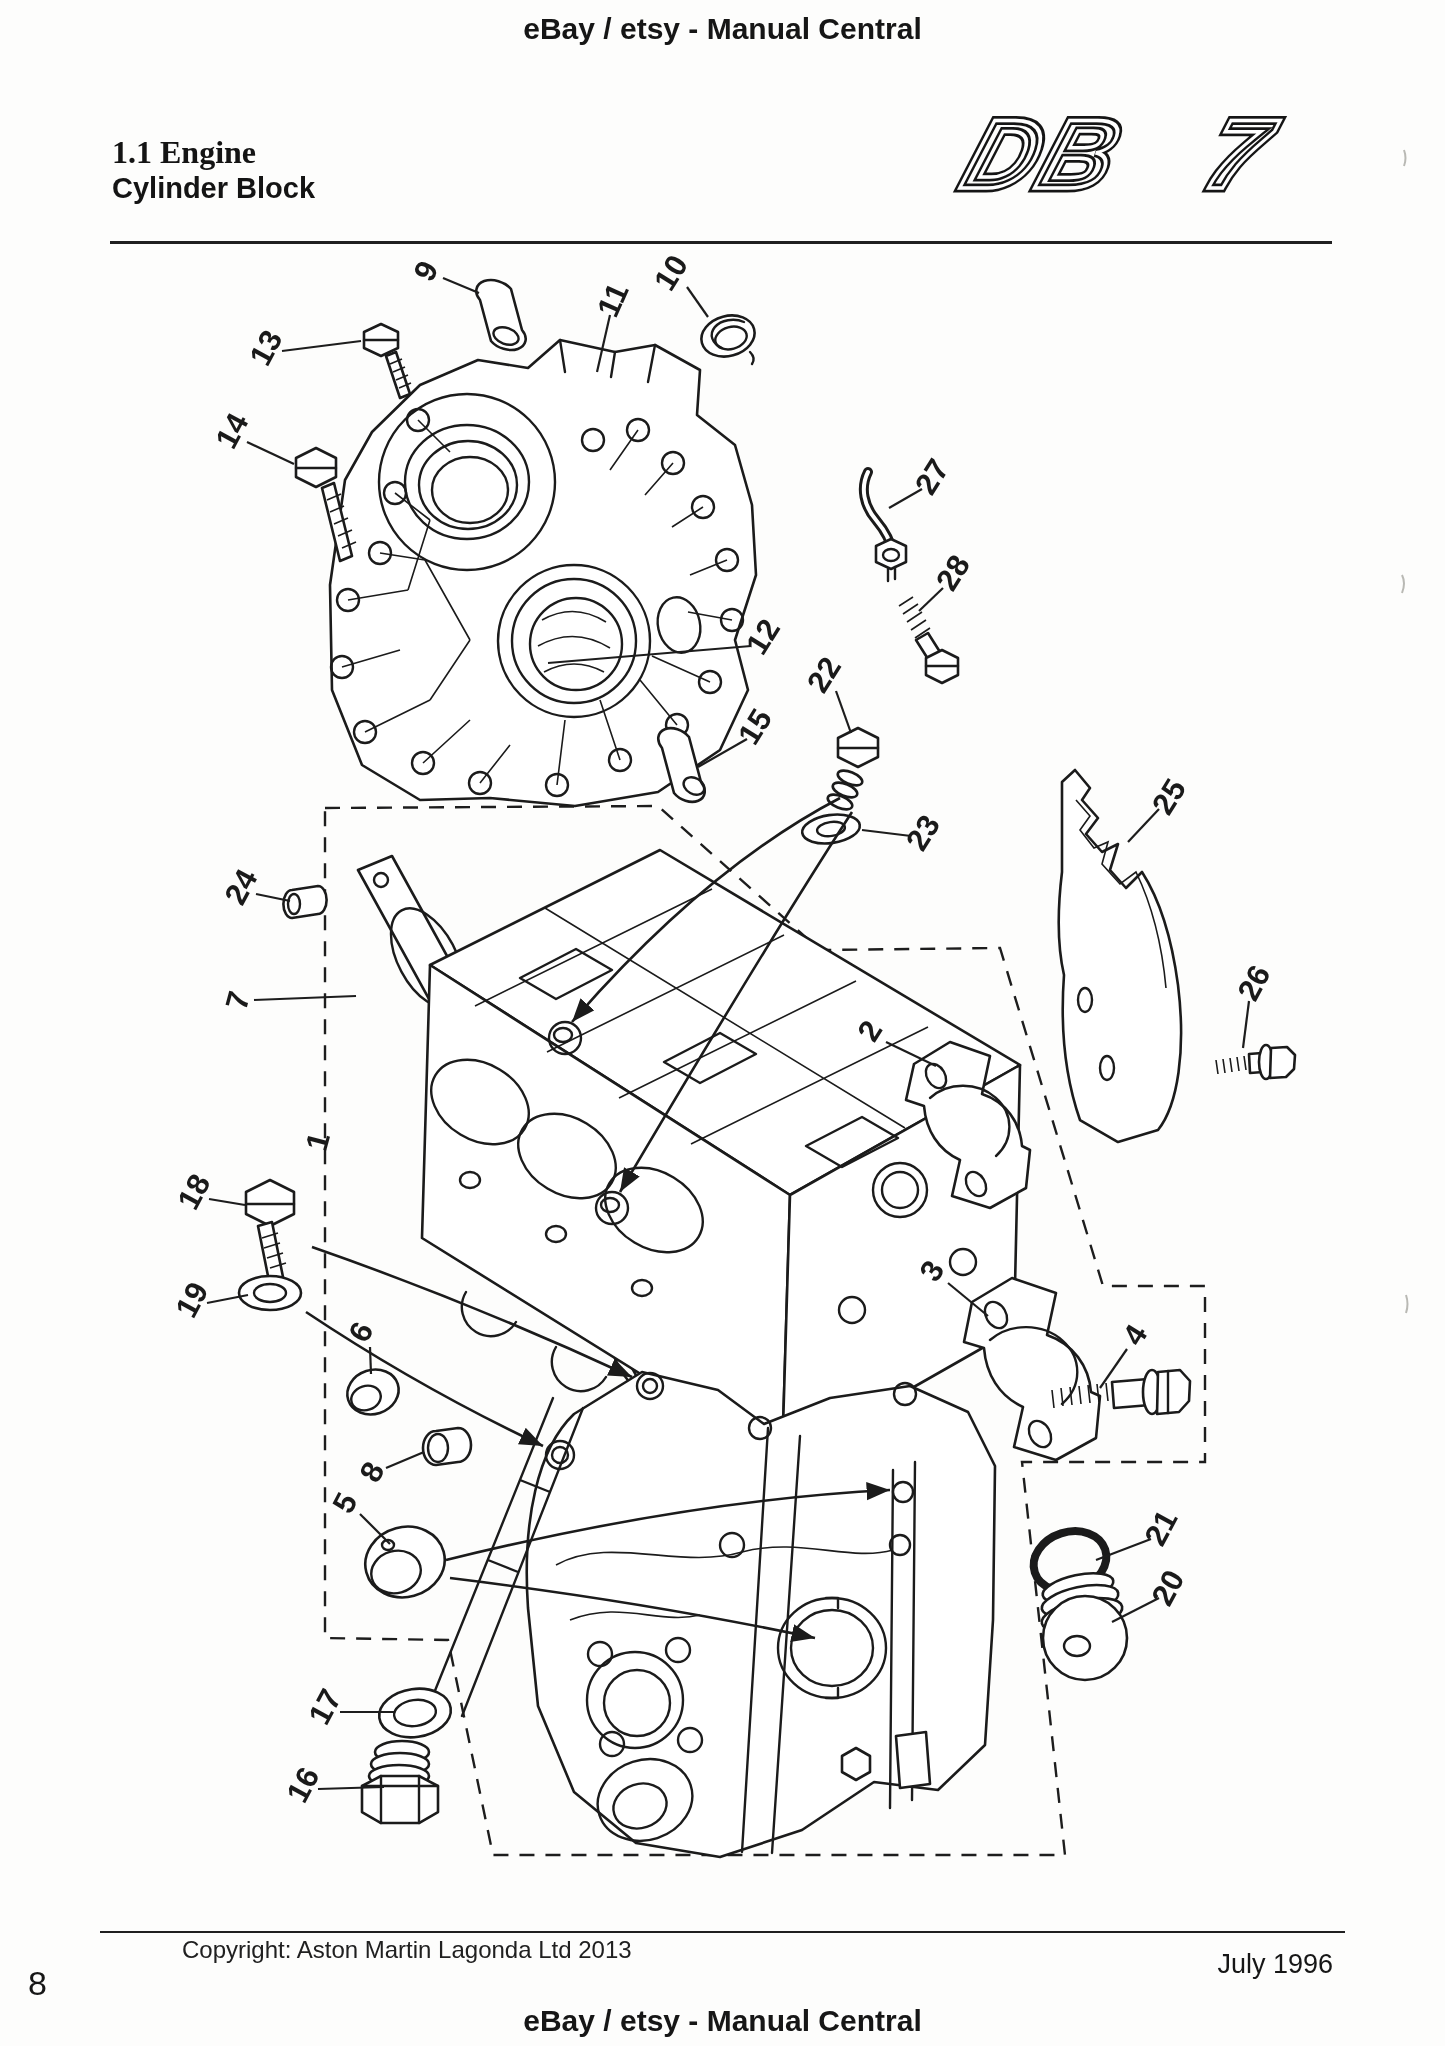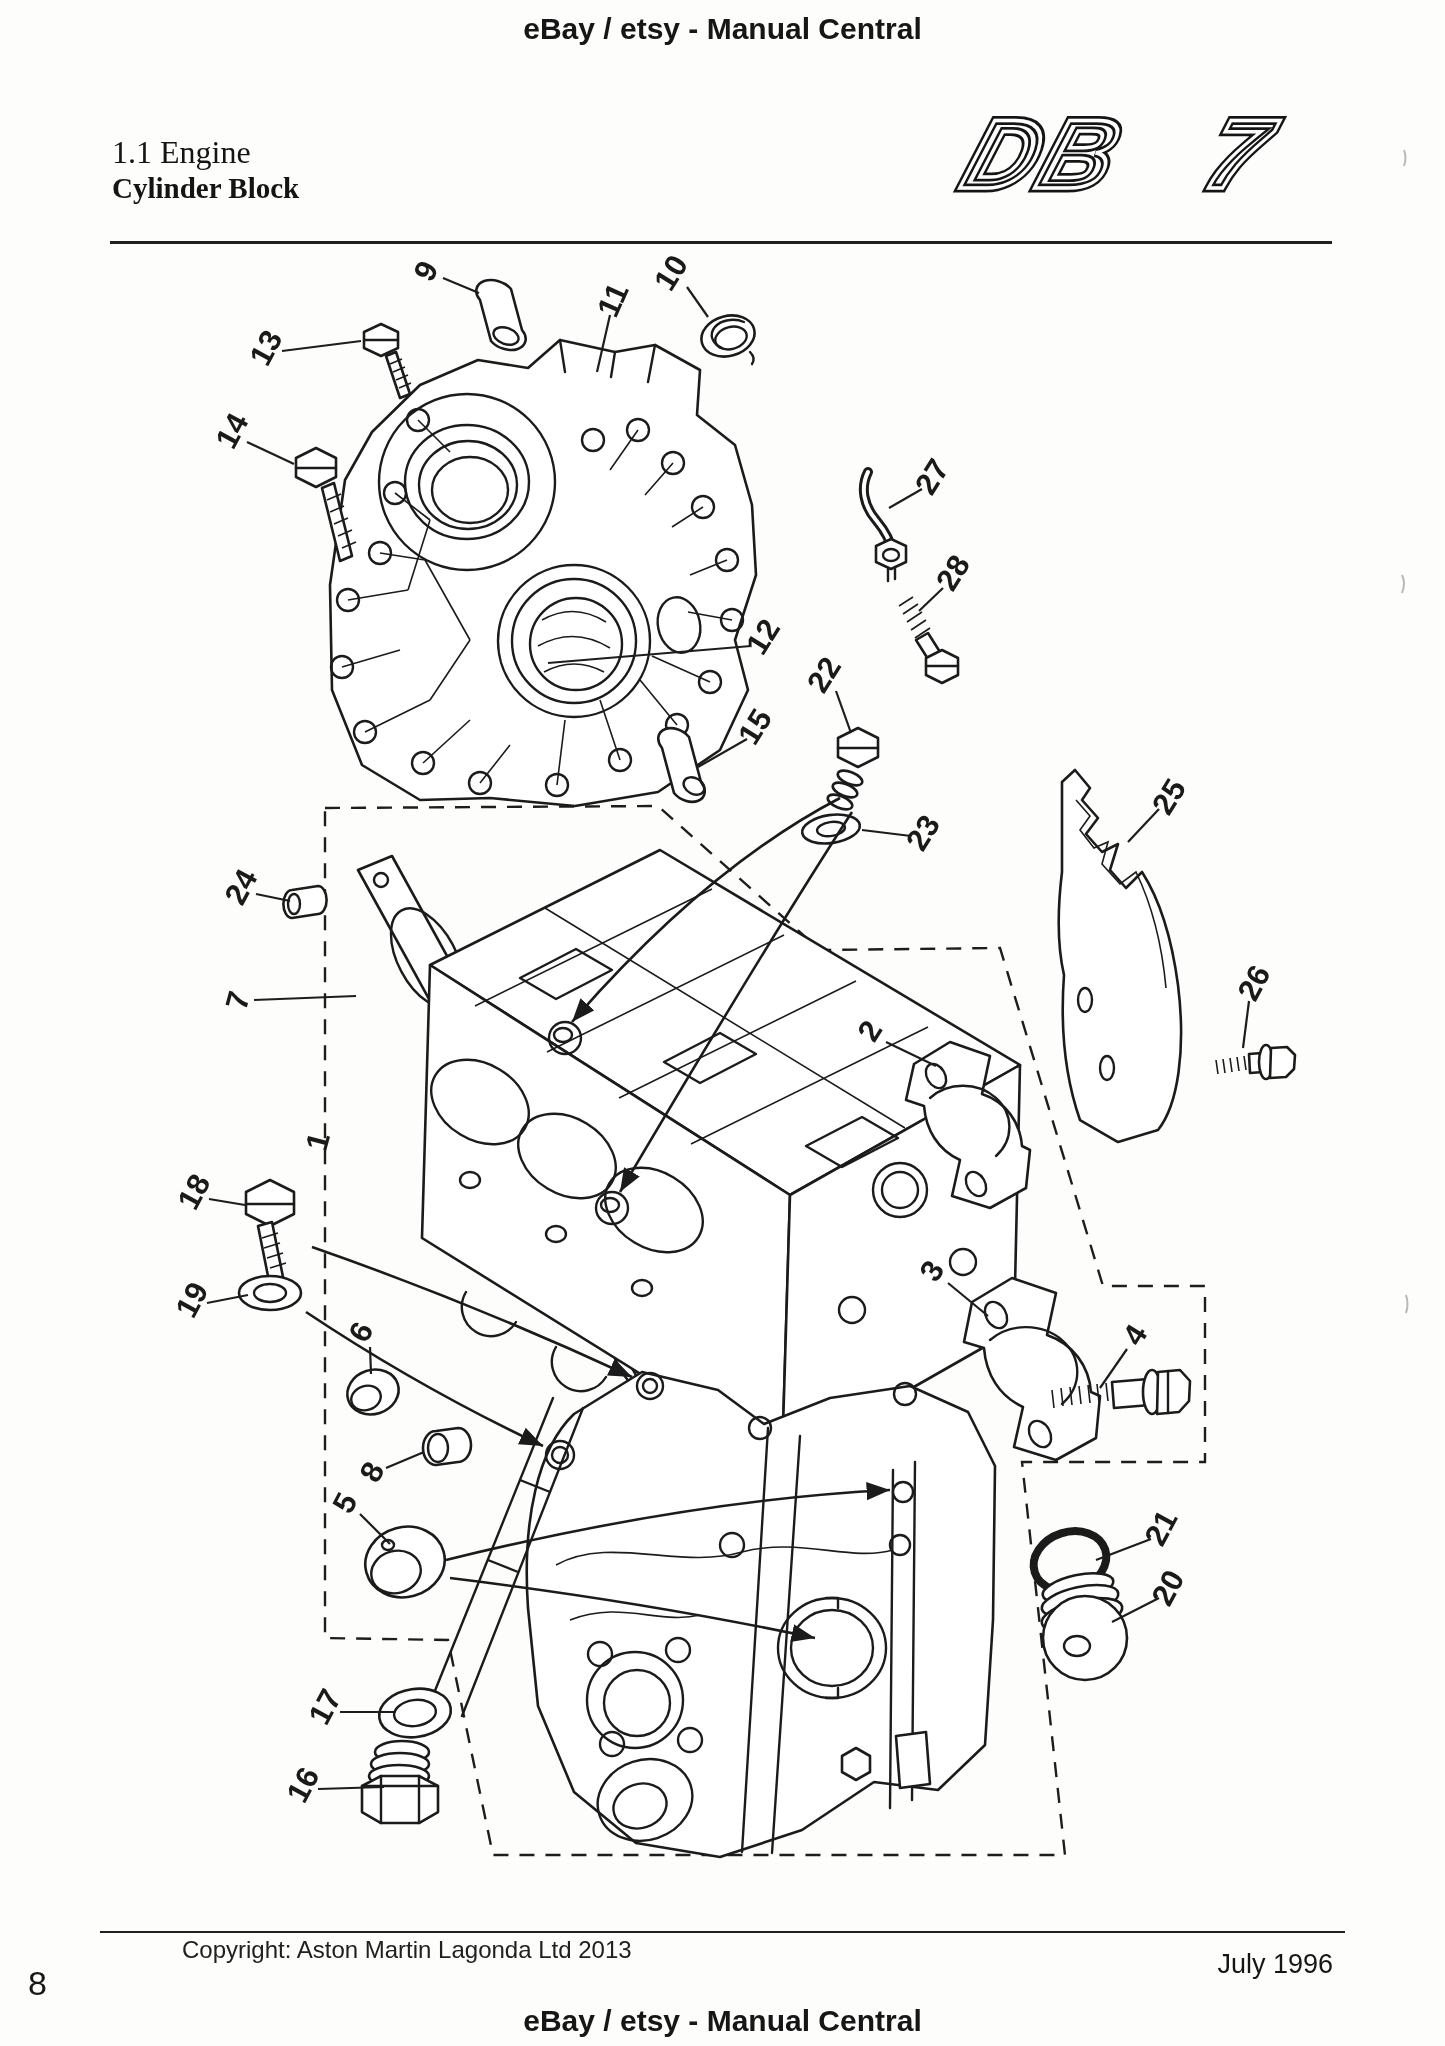--- a/index.html
+++ b/index.html
@@ -6,22 +6,22 @@
   .page{
     position:relative;width:1445px;height:2046px;margin:0 auto;
     background:#fdfdfc;overflow:hidden;
     font-family:"Liberation Sans","DejaVu Sans",sans-serif;color:#1c1c1c;
   }
   .wm{position:absolute;left:0;width:100%;text-align:center;
       font-size:30px;font-weight:600;color:#161616;letter-spacing:0px;}
   .wm.top{top:12px;}
   .wm.bottom{top:2004px;}
   .title1{position:absolute;left:112px;top:134px;font-family:"Liberation Serif","DejaVu Serif",serif;
-      font-weight:400;font-size:32px;color:#141414;}
-  .title2{position:absolute;left:112px;top:172px;font-family:Liberation Serif, serif;
+      font-weight:700;font-size:32px;color:#141414;}
+  .title2{position:absolute;left:112px;top:172px;font-family:Liberation Sans, sans-serif;
       font-weight:700;font-size:29px;color:#141414;}
   .rule{position:absolute;height:3px;background:#202020;}
   .rule.hdr{left:110px;top:241px;width:1222px;}
   .rule.ftr{left:100px;top:1931px;width:1245px;height:2px;}
   .copyright{position:absolute;left:182px;top:1936px;font-size:24px;color:#202020;}
   .issue{position:absolute;right:112px;top:1949px;font-size:27px;color:#161616;}
   .pagenum{position:absolute;left:28px;top:1964px;font-size:34px;color:#161616;}
   .logo{position:absolute;left:930px;top:96px;}
   svg.diagram{position:absolute;left:0;top:0;}
   

